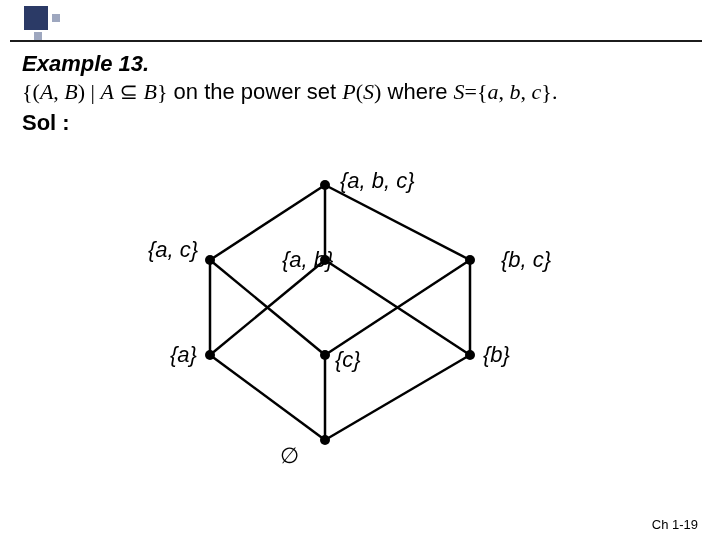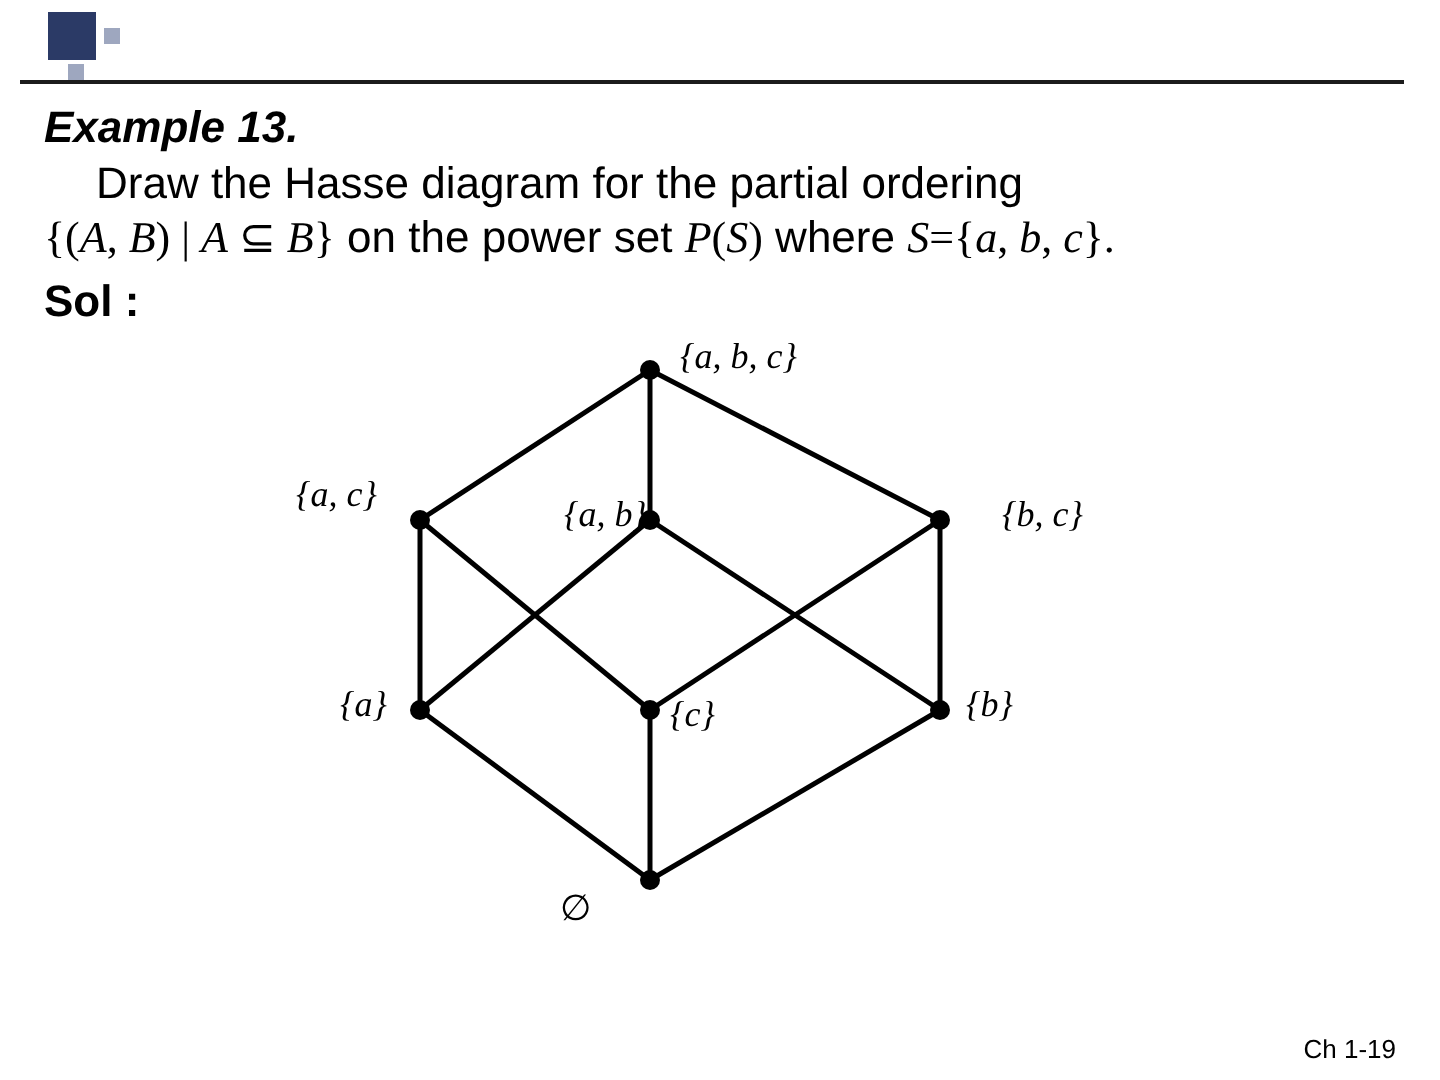--- a/index.html
+++ b/index.html
@@ -81,23 +81,23 @@
   }
   .node-dot {
     fill: #000;
   }
   .edge {
     stroke: #000;
     stroke-width: 2.5;
   }
   .dlabel {
     position: absolute;
-    font-family: Liberation Serif, serif;
+    font-family: Liberation Sans, sans-serif;
     font-style: italic;
-    font-size: 18px;
+    font-size: 22px;
     white-space: nowrap;
   }
   .footer {
     position: absolute;
     right: 14px;
     bottom: 8px;
     font-size: 13px;
     color: #000;
   }
 </style>
@@ -109,21 +109,20 @@
   <div class="corner-deco">
     <div class="big"></div>
     <div class="s1"></div>
     <div class="s2"></div>
   </div>
 
   <div class="rule"></div>
 
   <div class="body">
     <div class="title">Example 13.</div>
-    <div class="indent">Draw the Hasse diagram for the partial ordering</div>
     <div>
       <span class="mathup">{(</span><span class="math">A</span><span class="mathup">, </span><span class="math">B</span><span class="mathup">) | </span><span class="math">A</span><span class="mathup"> ⊆ </span><span class="math">B</span><span class="mathup">}</span><span> on the power set </span><span class="math">P</span><span class="mathup">(</span><span class="math">S</span><span class="mathup">)</span><span> where </span><span class="math">S</span><span class="mathup">=</span><span class="mathup">{</span><span class="math">a</span><span class="mathup">, </span><span class="math">b</span><span class="mathup">, </span><span class="math">c</span><span class="mathup">}.</span>
     </div>
     <div class="sol">Sol :</div>
   </div>
 
   <div class="diagram">
     <svg width="420" height="300" viewBox="0 0 420 300">
 
       <line class="edge" x1="175" y1="20" x2="60" y2="95"></line>

